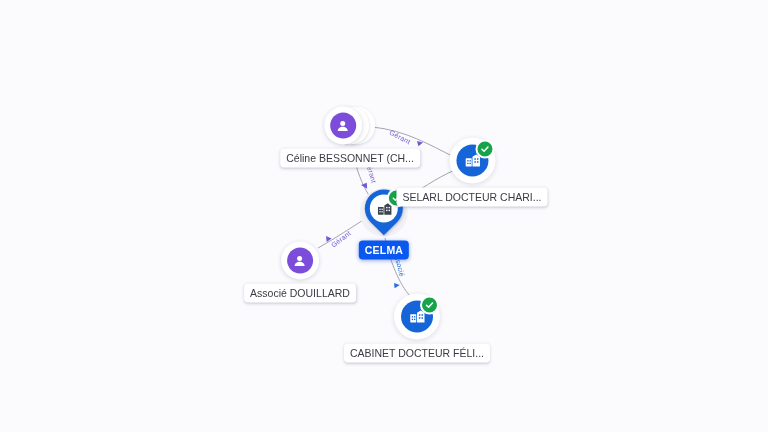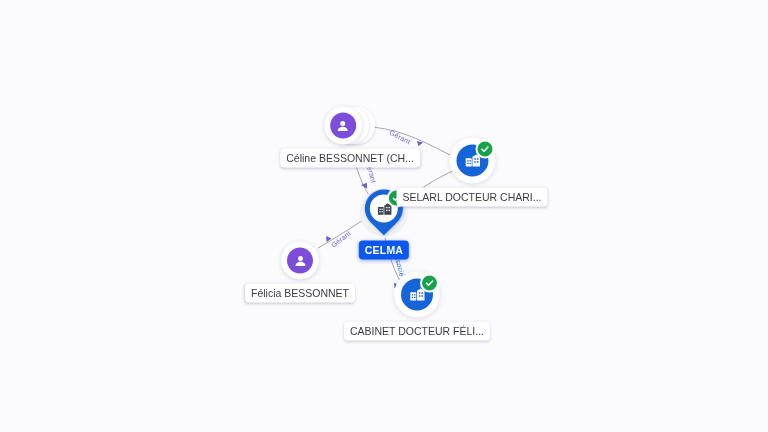--- a/index.html
+++ b/index.html
@@ -309,24 +309,24 @@
 
   <div class="node" style="left:300px; top:272px;">
     <div class="person-ring">
       <div class="person-avatar">
         <svg width="15" height="15" viewBox="0 0 24 24" fill="#ffffff">
           <circle cx="12" cy="8" r="4"></circle>
           <path d="M4 20c0-4.4 3.6-7 8-7s8 2.6 8 7z"></path>
         </svg>
       </div>
     </div>
-    <div class="node-label">Félicia BESSONNET</div>
-  </div>
-
-  <div class="node" style="left:417px; top:306px;justify-content:flex-end;">
+    <div class="node-label">Associé DOUILLARD</div>
+  </div>
+
+  <div class="node" style="left:417px; top:328px;justify-content:flex-end;">
     <div class="company-halo">
       <div class="check-badge">
         <svg width="9" height="9" viewBox="0 0 24 24" fill="none" stroke="#ffffff" stroke-width="4" stroke-linecap="round" stroke-linejoin="round">
           <path d="M4 12.5 L9.5 18 L20 6.5"></path>
         </svg>
       </div>
       <div class="company-circle">
         <svg width="18" height="18" viewBox="0 0 24 24" fill="#ffffff">
           <rect x="3" y="9" width="8" height="11" rx="0.6"></rect>
           <path d="M12 20 V7 l5-3 l5 3 v13 z" fill="#ffffff"></path>

